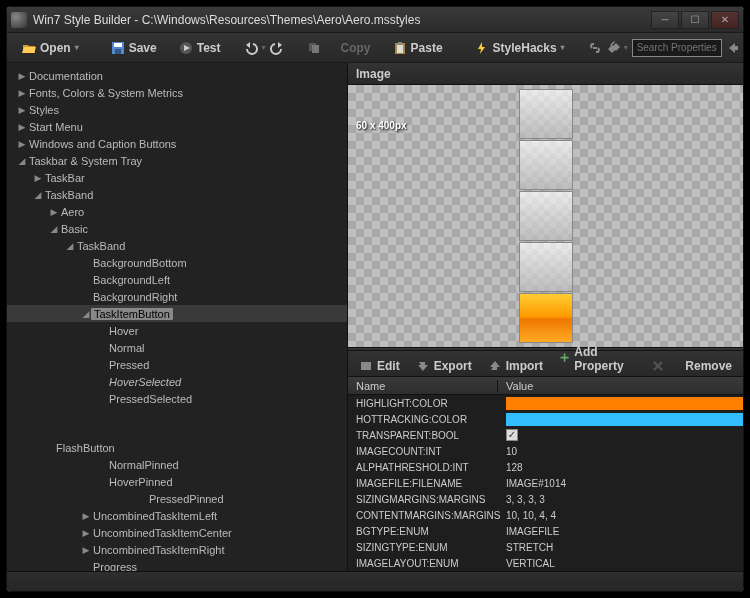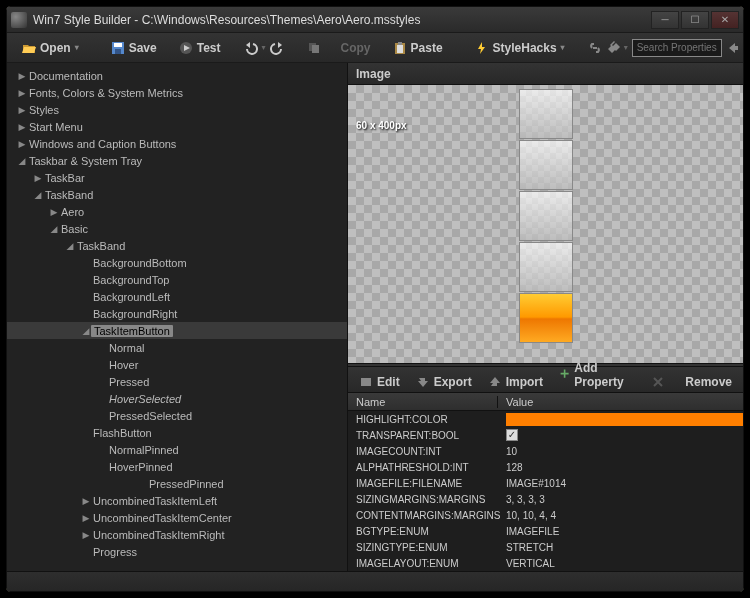--- a/index.html
+++ b/index.html
@@ -219,55 +219,51 @@
         <div class="node" style="padding-left: 58px;">
           <span class="arr">◢</span>
           <span class="lbl">TaskBand</span>
         </div>
         <div class="node" style="padding-left: 74px;">
           <span class="arr"></span>
           <span class="lbl">BackgroundBottom</span>
         </div>
         <div class="node" style="padding-left: 74px;">
           <span class="arr"></span>
-          <span class="lbl">BackgroundTop</span>
-        </div>
-        <div class="node" style="padding-left: 74px;">
-          <span class="arr"></span>
           <span class="lbl">BackgroundLeft</span>
         </div>
         <div class="node" style="padding-left: 74px;">
           <span class="arr"></span>
           <span class="lbl">BackgroundRight</span>
         </div>
         <div class="node sel" style="padding-left: 74px;">
           <span class="arr">◢</span>
           <span class="lbl">TaskItemButton</span>
         </div>
         <div class="node" style="padding-left: 90px;">
           <span class="arr"></span>
+          <span class="lbl">Hover</span>
+        </div>
+        <div class="node" style="padding-left: 90px;">
+          <span class="arr"></span>
           <span class="lbl">Normal</span>
         </div>
         <div class="node" style="padding-left: 90px;">
           <span class="arr"></span>
-          <span class="lbl">Hover</span>
-        </div>
-        <div class="node" style="padding-left: 90px;">
-          <span class="arr"></span>
           <span class="lbl">Pressed</span>
         </div>
         <div class="node" style="padding-left: 90px; font-style: italic;">
           <span class="arr"></span>
           <span class="lbl">HoverSelected</span>
         </div>
         <div class="node" style="padding-left: 90px;">
           <span class="arr"></span>
           <span class="lbl">PressedSelected</span>
         </div>
-        <div class="node" style="padding-left: 74px;">
+        <div class="node" style="padding-left: 37px; margin-top: 32px;">
           <span class="arr"></span>
           <span class="lbl">FlashButton</span>
         </div>
         <div class="node" style="padding-left: 90px;">
           <span class="arr"></span>
           <span class="lbl">NormalPinned</span>
         </div>
         <div class="node" style="padding-left: 90px;">
           <span class="arr"></span>
           <span class="lbl">HoverPinned</span>
@@ -355,20 +351,26 @@
         <div class="gh-value">Value</div>
       </div>
       <div class="grid-body" id="grid">
           <div class="row">
             <div class="c1">HIGHLIGHT:COLOR</div>
             <div class="c2">
               <div class="swatch" style="background:#ff7f00"></div>
             </div>
           </div>
           <div class="row">
+            <div class="c1">HOTTRACKING:COLOR</div>
+            <div class="c2">
+              <div class="swatch" style="background:#33bfff"></div>
+            </div>
+          </div>
+          <div class="row">
             <div class="c1">TRANSPARENT:BOOL</div>
             <div class="c2">
               <span class="chk">✓</span>
             </div>
           </div>
           <div class="row">
             <div class="c1">IMAGECOUNT:INT</div>
             <div class="c2">
               <span>10</span>
             </div>

